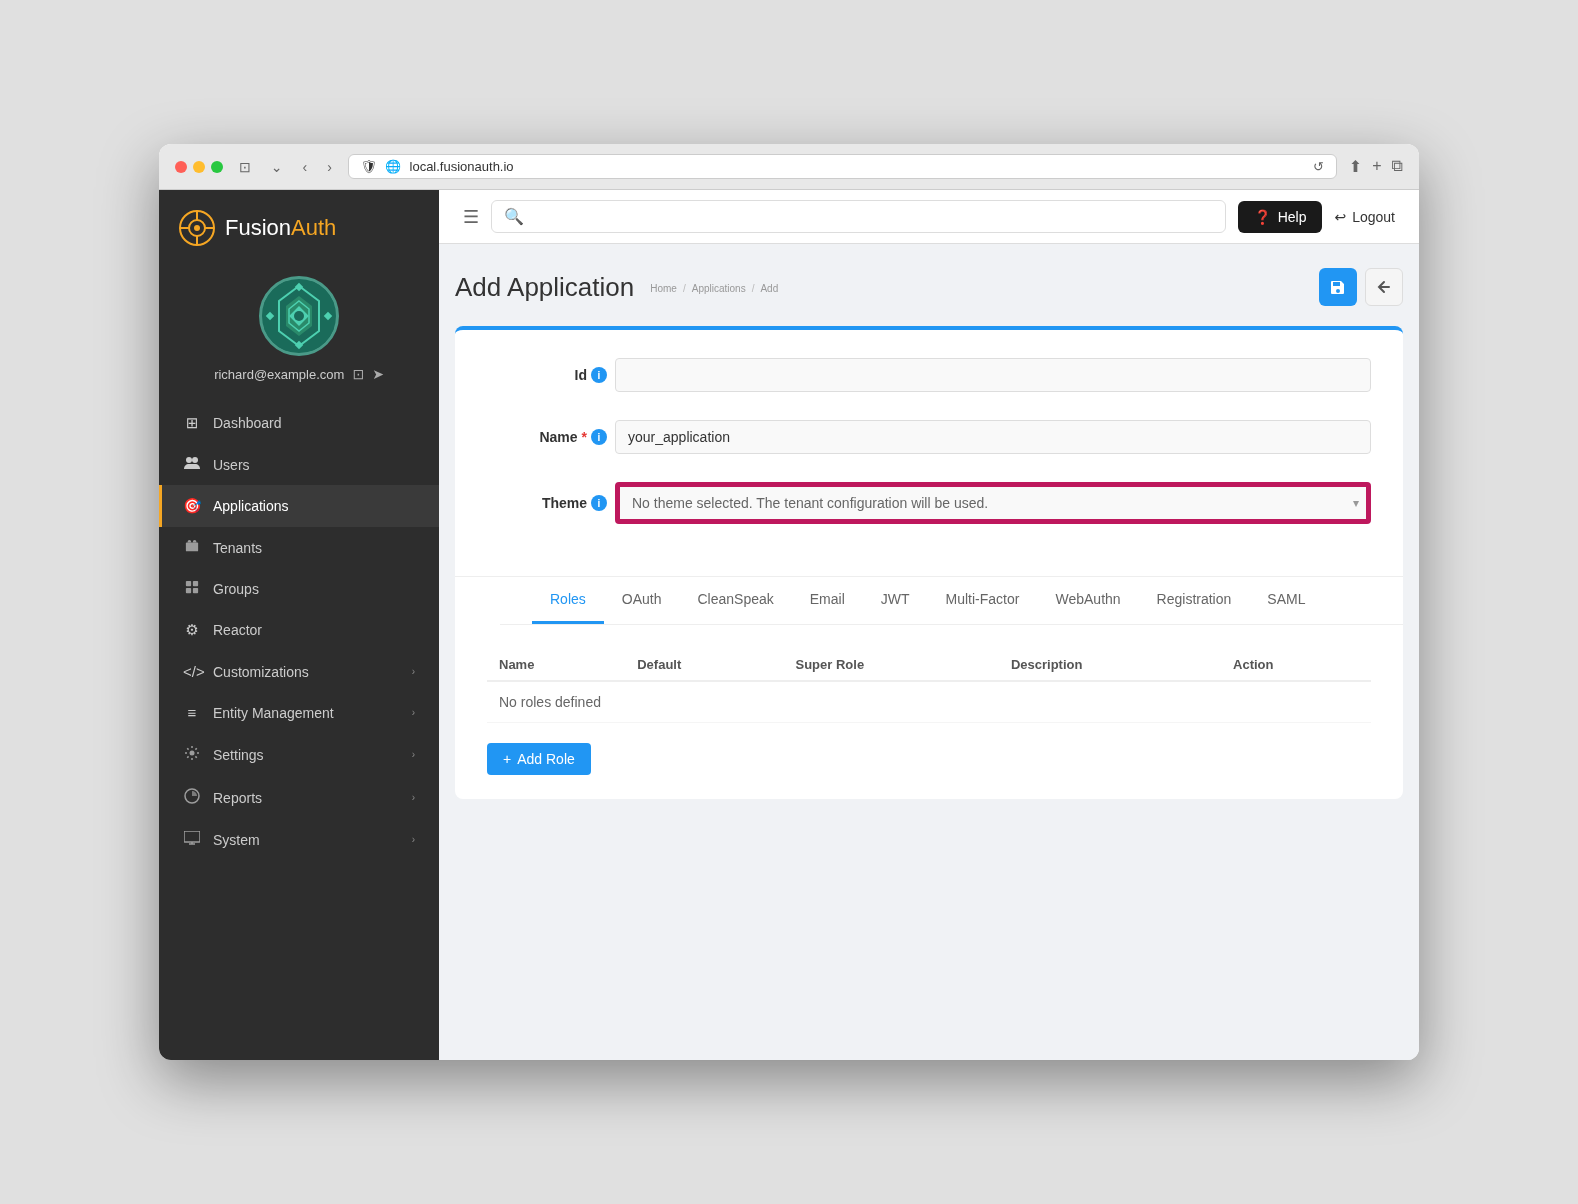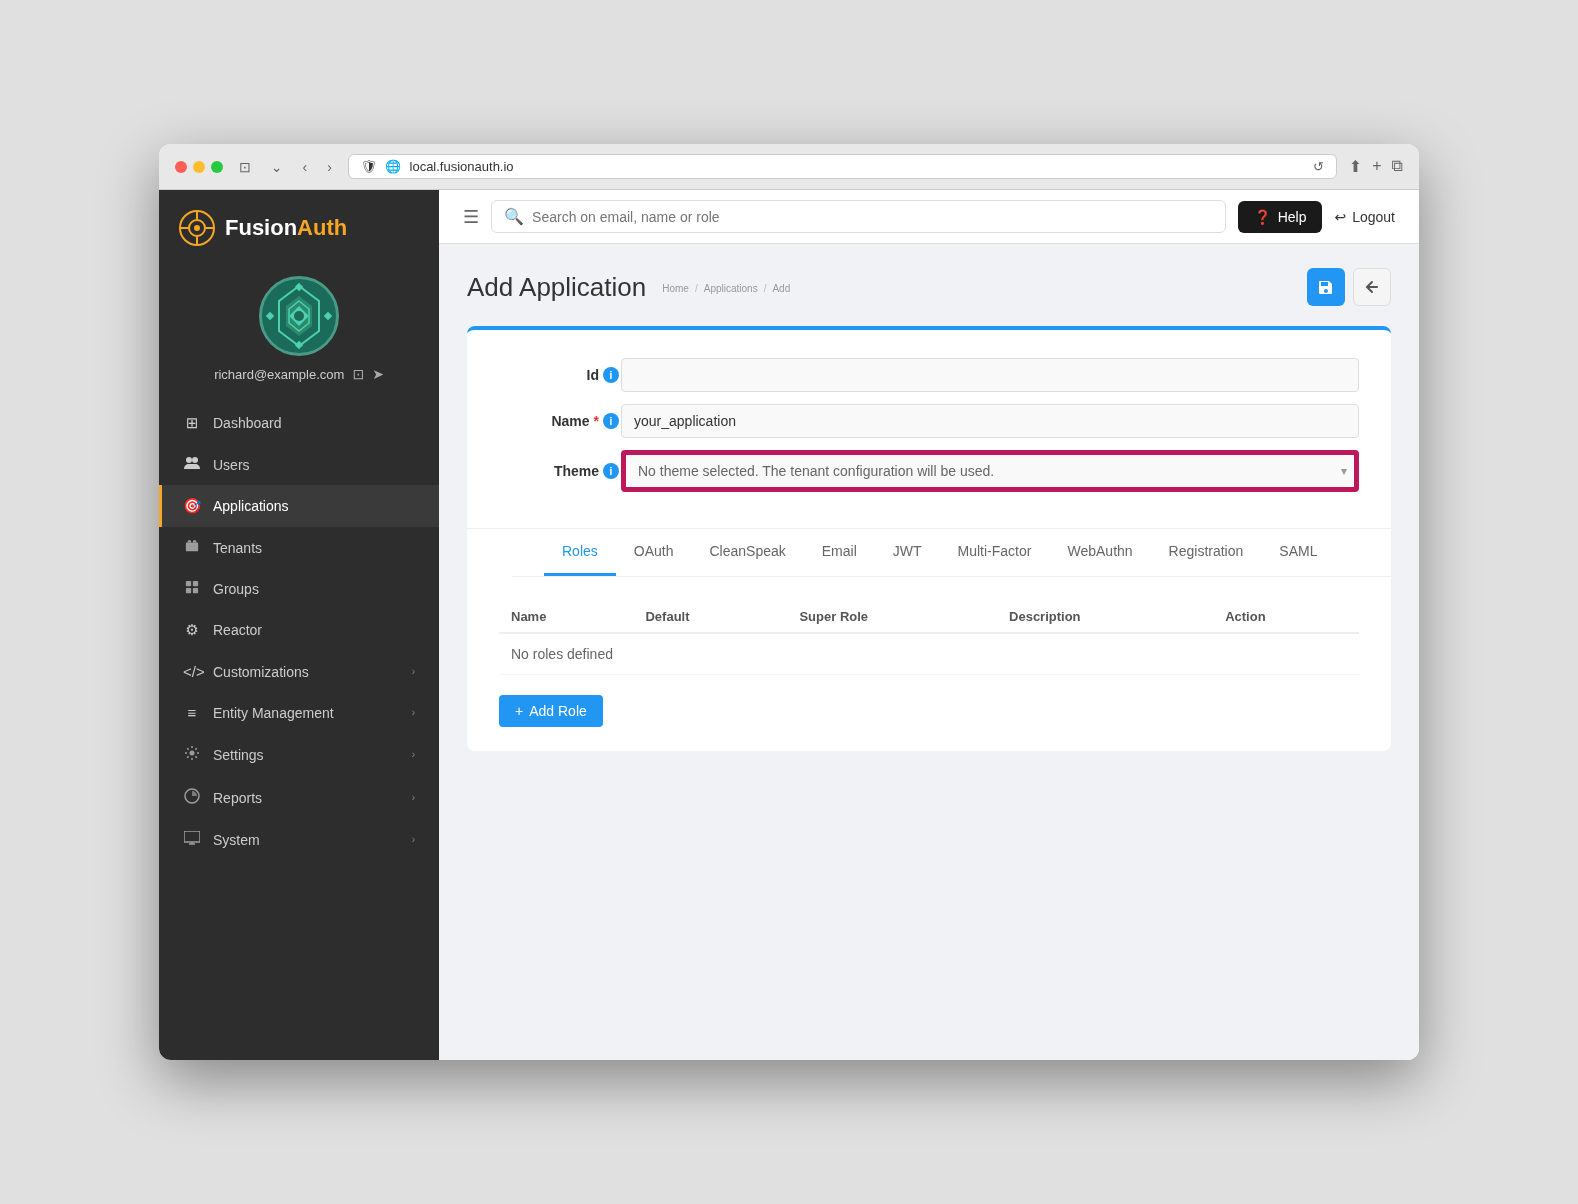--- a/index.html
+++ b/index.html
@@ -109,21 +109,21 @@
       gap: 10px;
     }
 
     .logo-icon {
       width: 36px;
       height: 36px;
     }
 
     .logo-text {
       font-size: 22px;
-      font-weight: 700;
+      font-weight: 400;
     }
 
     .logo-text span:first-child { color: #fff; }
     .logo-text span:last-child { color: #f5a623; }
 
     .sidebar-avatar-section {
       display: flex;
       flex-direction: column;
       align-items: center;
       padding: 10px 20px 20px;
@@ -257,21 +257,21 @@
       cursor: pointer;
       display: flex;
       align-items: center;
       gap: 6px;
     }
 
     
     .main-content {
       flex: 1;
       overflow-y: auto;
-      padding: 24px 28px;
+      padding: 24px 16px;
       background: #f0f2f5;
     }
 
     .page-header {
       display: flex;
       align-items: center;
       justify-content: space-between;
       margin-bottom: 20px;
     }
 
@@ -340,22 +340,22 @@
     }
 
     .form-section {
       padding: 28px 32px 24px;
       border-bottom: 1px solid #eee;
     }
 
     .form-row {
       display: flex;
       align-items: center;
-      margin-bottom: 12px;
-      gap: 2px;
+      margin-bottom: 28px;
+      gap: 8px;
     }
 
     .form-label {
       width: 120px;
       text-align: right;
       font-size: 14px;
       font-weight: 600;
       color: #333;
       flex-shrink: 0;
       display: flex;
@@ -647,21 +647,20 @@
         </div>
       </nav>
     </aside>
 
     <div style="flex:1; display:flex; flex-direction:column; overflow:hidden;">
 
       <div class="top-header">
         <button class="menu-toggle">☰</button>
         <div class="search-box">
           <span class="search-icon-char">🔍</span>
-          <input type="text" placeholder="Search on email, name or role" style="">
         </div>
         <button class="header-help-btn">
           <span>❓</span>
           <span>Help</span>
         </button>
         <button class="header-logout-btn">
           <span>↩</span>
           <span>Logout</span>
         </button>
       </div>

